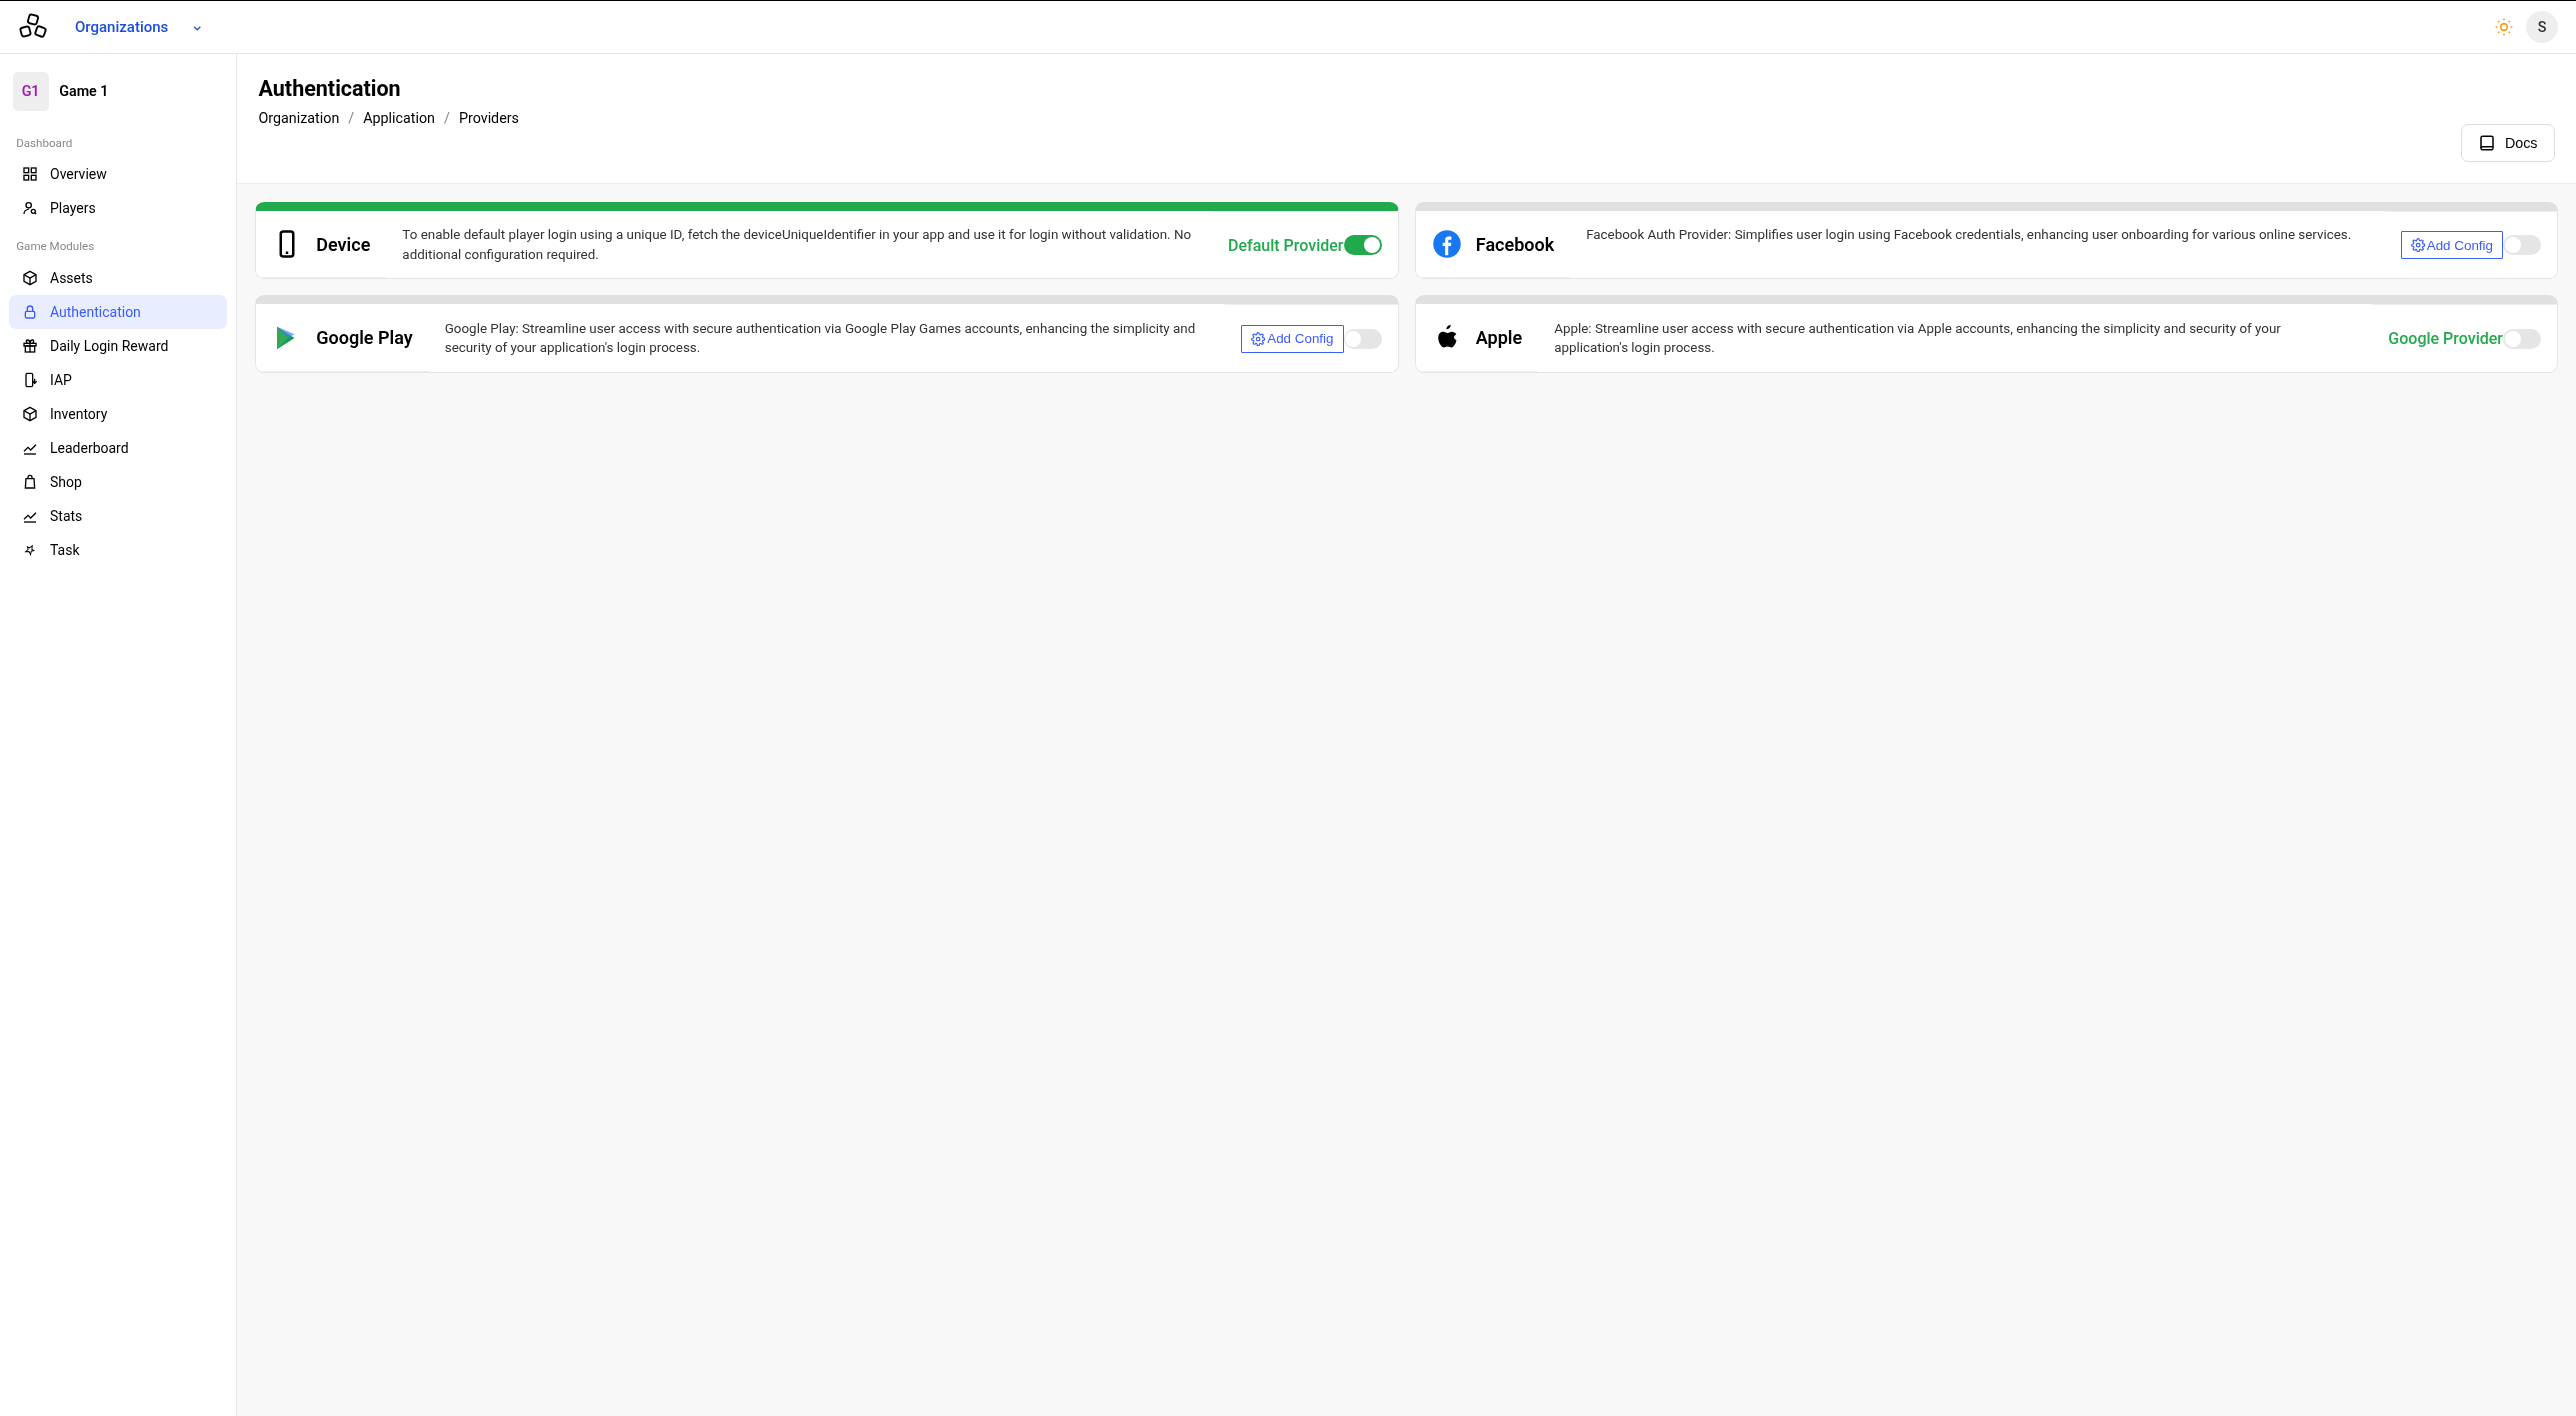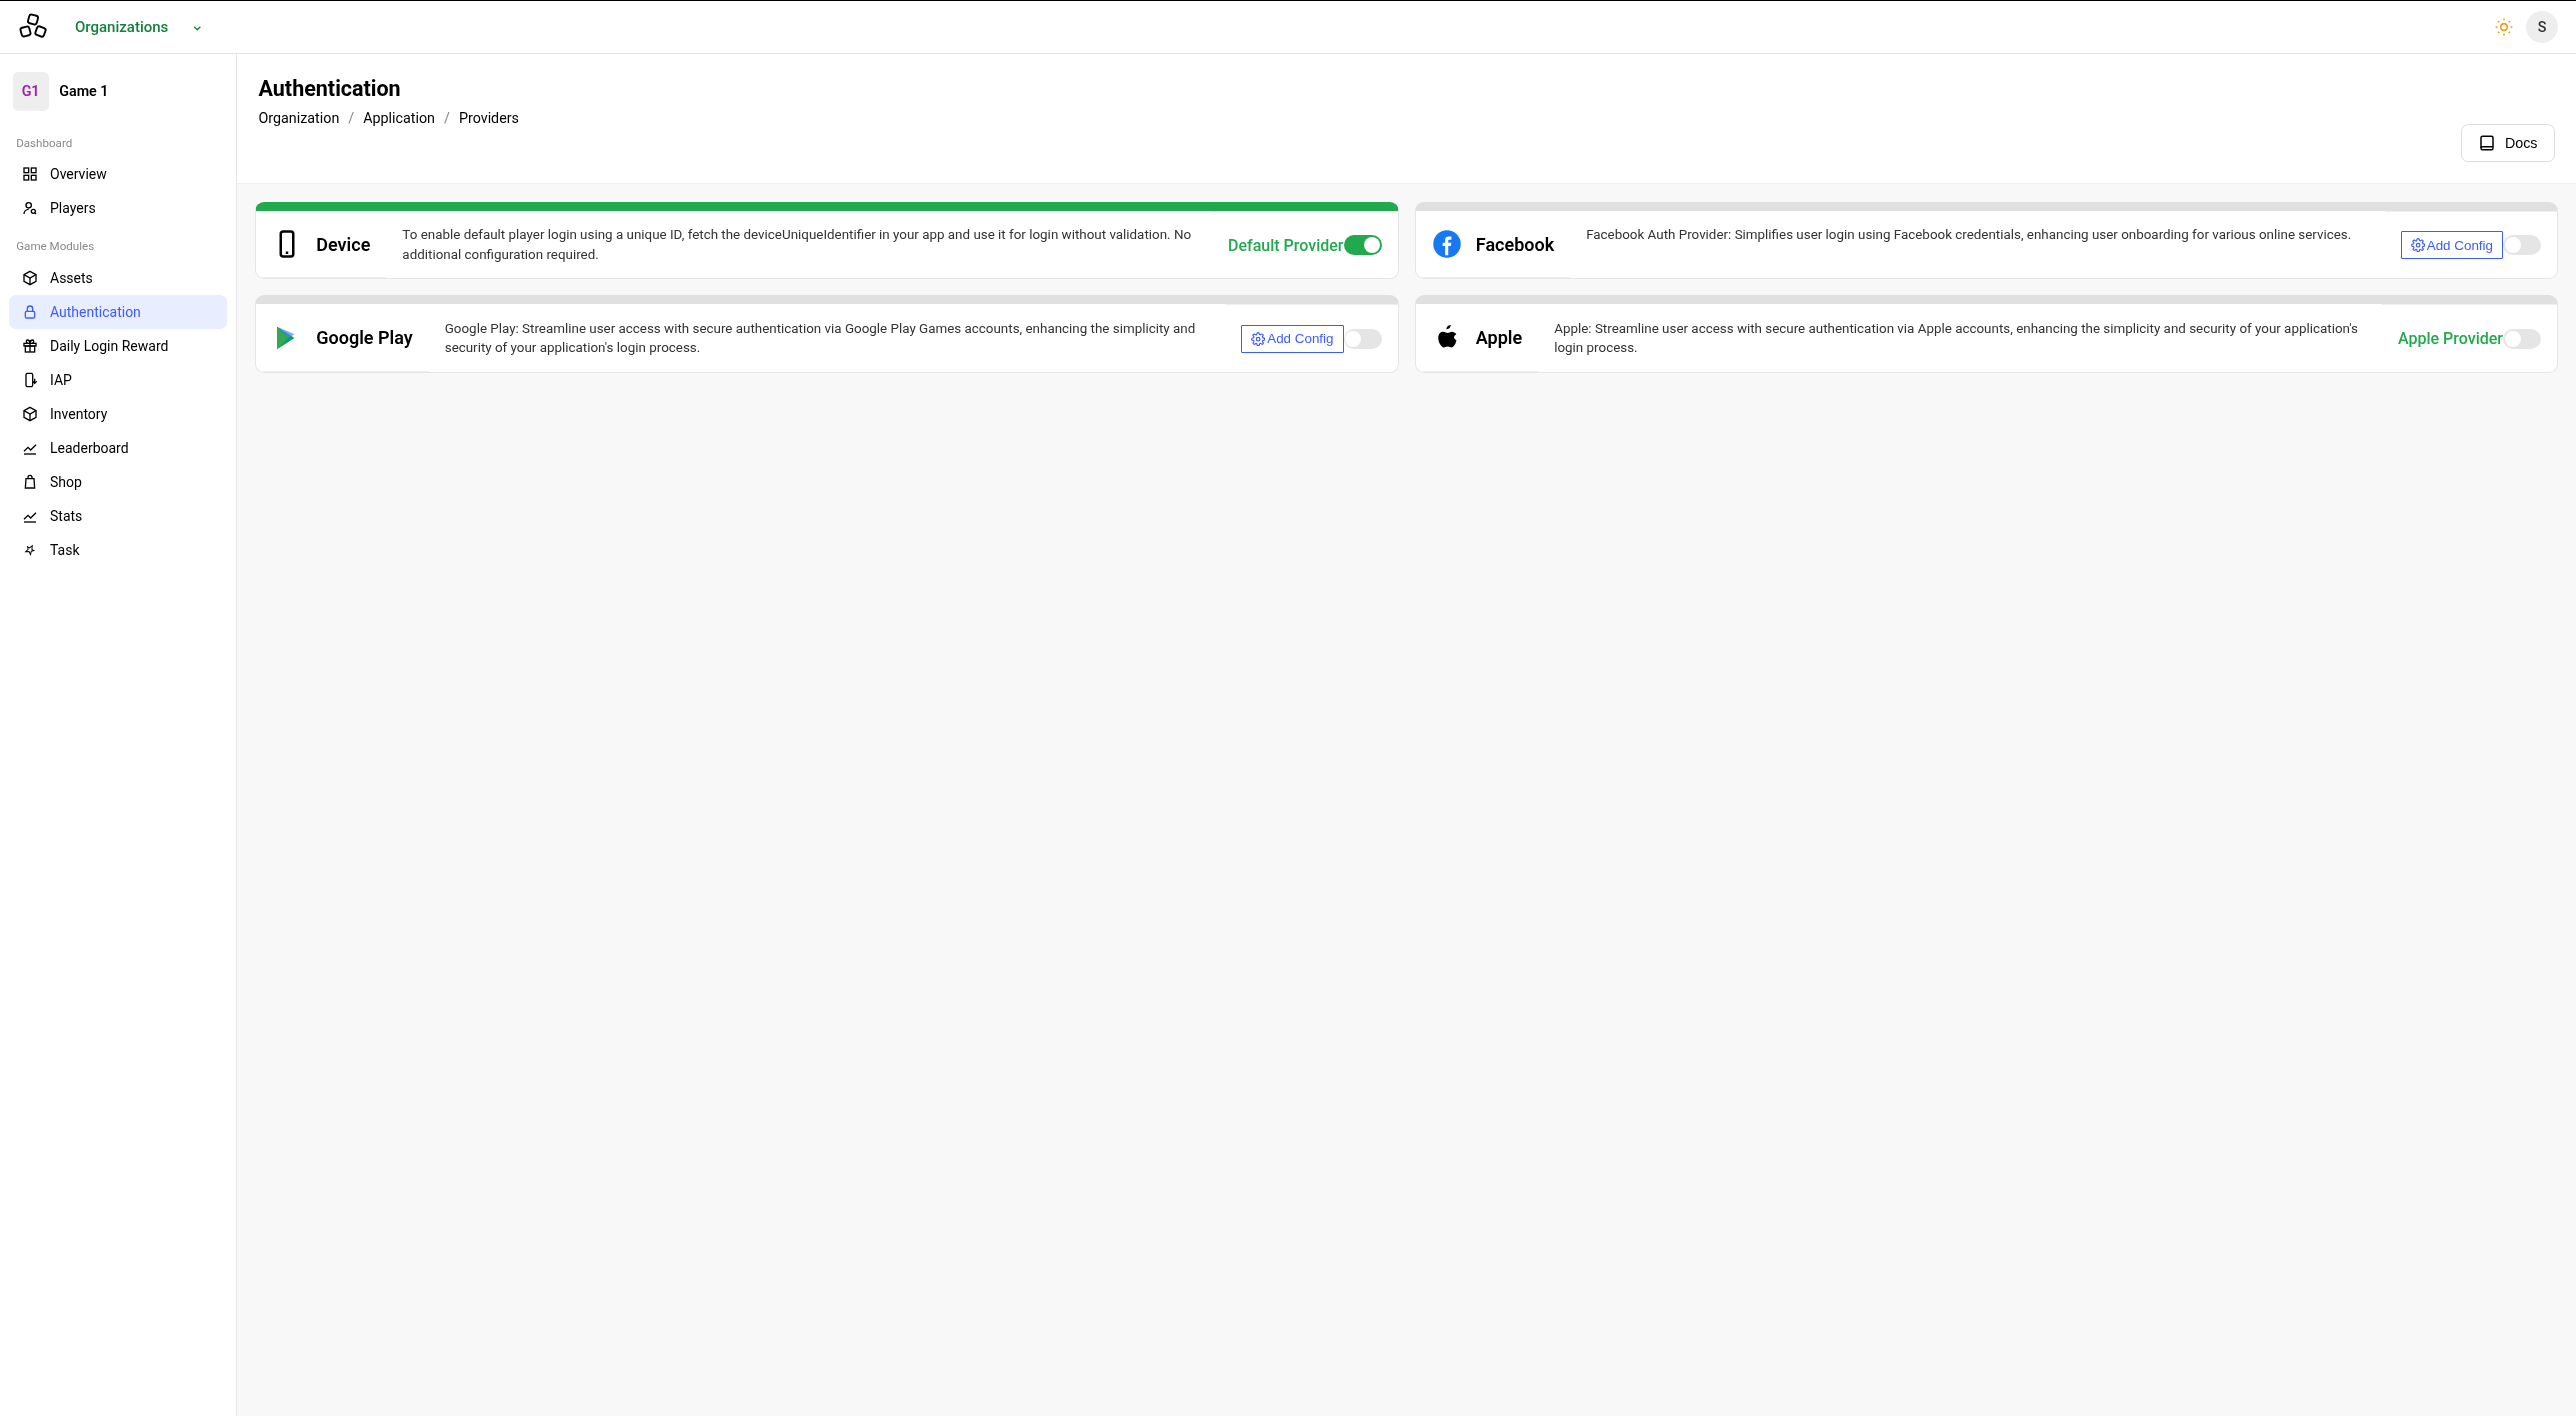--- a/index.html
+++ b/index.html
@@ -29,21 +29,21 @@
       gap: 27px;
     }
     .logo {
       width: 30px;
       height: 30px;
     }
     .org-dropdown {
       display: flex;
       align-items: center;
       gap: 23px;
-      color: #15803d;
+      color: #1d4ed8;
       font-size: 15px;
       font-weight: 500;
       cursor: pointer;
       justify-content: flex-end;
     }
     .topbar-right {
       display: flex;
       align-items: center;
       gap: 12.5px;
     }
@@ -556,21 +556,21 @@
           <div class="card-head">
             <div class="card-icon">
               <svg viewBox="0 0 24 24" fill="#000">
                   <path d="M17.5 12.5c0-2.5 2-3.5 2-3.5s-1.3-2-3.5-2c-1.5 0-2.5 1-3.5 1s-2-1-3.5-1c-2 0-4 1.5-4 5 0 3.5 2.5 7.5 4.5 7.5 1 0 1.5-.7 3-.7s2 .7 3 .7c2 0 4-4 4-6 0 0-2-.5-2-3zM14 4c1-1 1-2.5 1-2.5s-1.5 0-2.5 1-1 2.5-1 2.5 1.5 0 2.5-1z"></path>
                 </svg>
             </div>
             <div class="card-title">Apple</div>
           </div>
           <div class="card-desc">Apple: Streamline user access with secure authentication via Apple accounts, enhancing the simplicity and security of your application's login process.</div>
           <div class="card-footer">
-            <span class="provider-label">Apple Provider</span>
+            <span class="provider-label">Google Provider</span>
             <div class="toggle off"></div>
           </div>
         </div>
 
       </div>
     </div>
   </div>
 </div>
 
 

